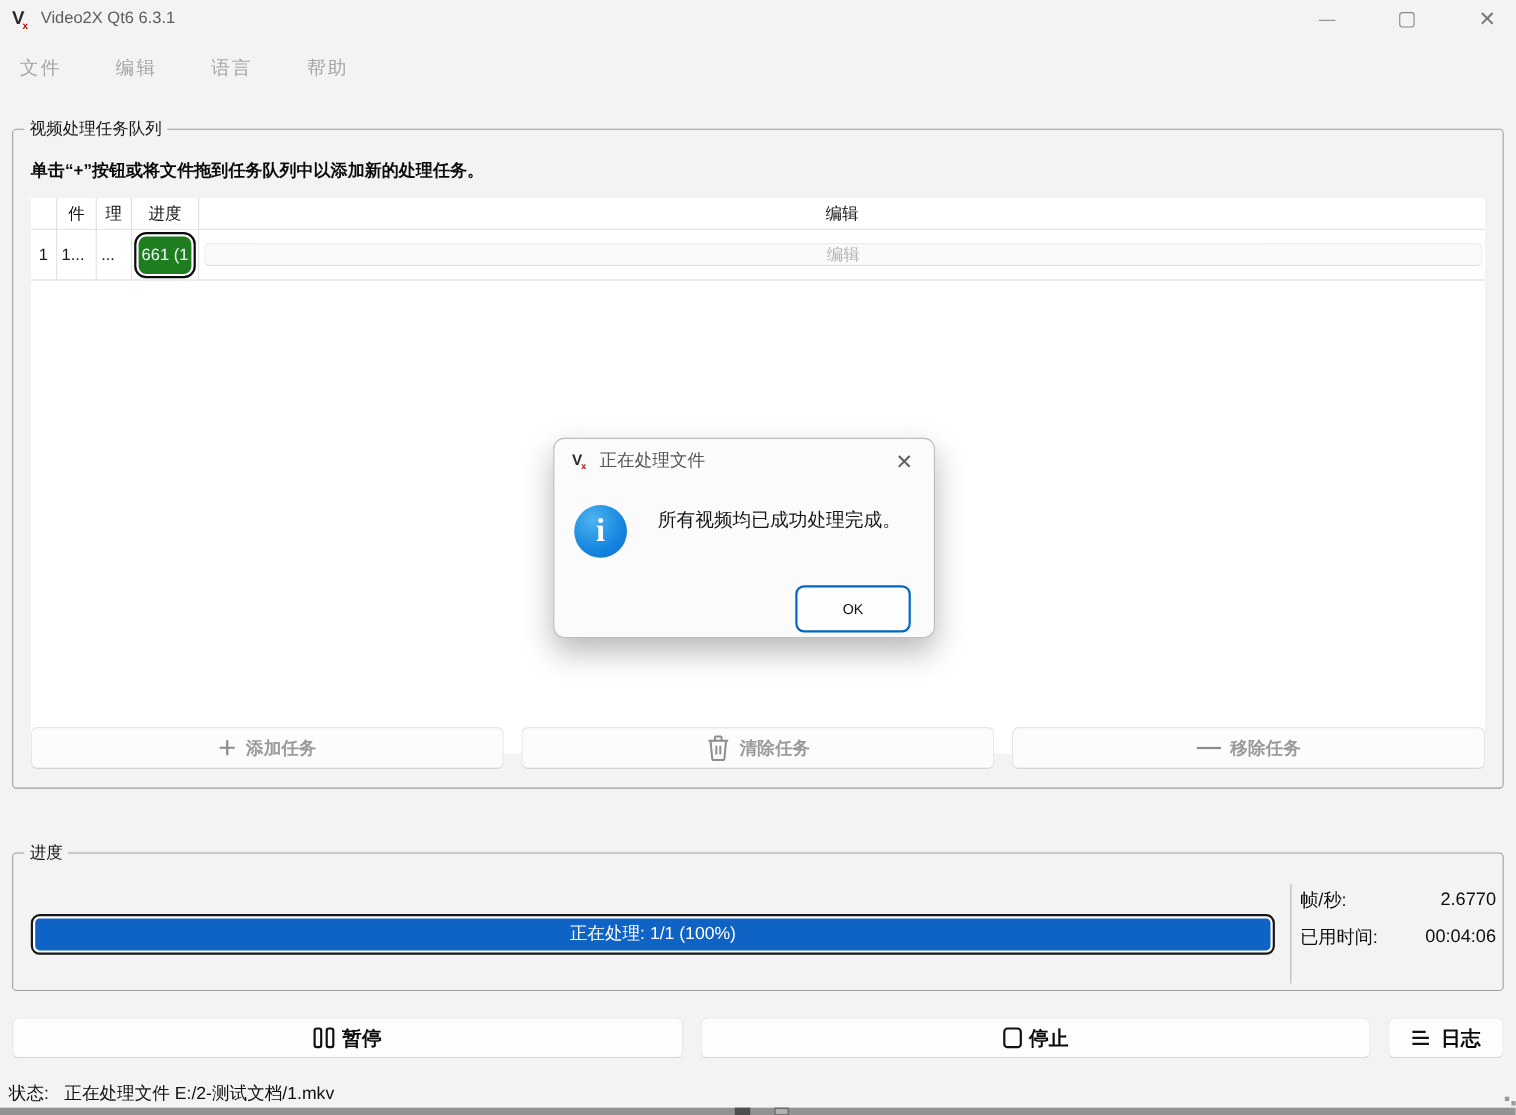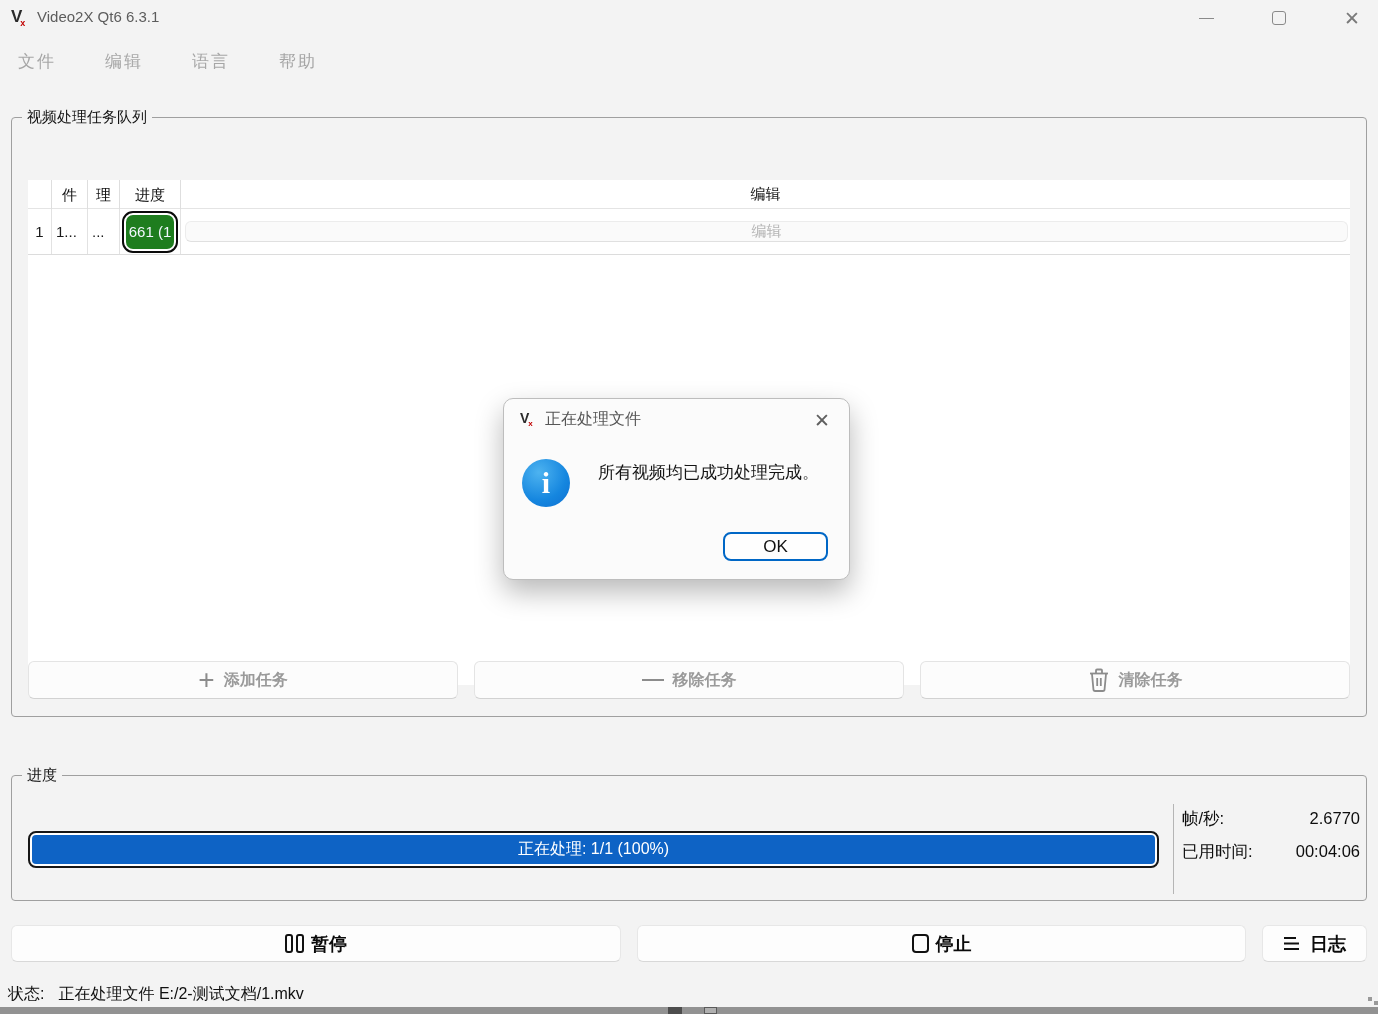--- a/index.html
+++ b/index.html
@@ -74,21 +74,21 @@
   .tb-dot2 { position:absolute; left:1374px; top:1001px; width:4px; height:4px; background:#9a9a9a; }
   
   .dialog { position:absolute; left:503px; top:398px; width:347px; height:182px; background:#fbfbfb; border:1px solid #bdbdbd; border-radius:10px; box-shadow:0 12px 28px rgba(0,0,0,0.28); }
   .dlg-title-row { position:absolute; left:0; top:0; width:100%; height:42px; }
   .dlg-logo { position:absolute; left:16px; top:11px; font-weight:bold; font-size:14px; color:#2b2b2b; }
   .dlg-logo .lx { color:#c00000; font-size:8px; font-weight:bold; position:relative; left:-1px; top:3px; }
   .dlg-title { position:absolute; left:41px; top:10px; font-size:16px; color:#565656; }
   .dlg-close { position:absolute; right:14px; top:8px; width:26px; height:26px; display:flex; align-items:center; justify-content:center; font-size:19px; color:#5f5f5f; }
   .info-icon { position:absolute; left:18px; top:60px; width:48px; height:48px; border-radius:50%; background:radial-gradient(circle at 35% 28%, #4db3f0, #1586df 60%, #0d6fd1); color:#ffffff; display:flex; align-items:center; justify-content:center; font-size:30px; font-weight:bold; font-family:"Liberation Serif","DejaVu Serif",serif; }
   .dlg-message { position:absolute; left:94px; top:62px; font-size:17px; color:#141414; }
-  .dlg-ok { position:absolute; left:219px; top:133px; width:105px; height:29px; background:#fefefe; border:2px solid #0067c6; border-radius:8px; display:flex; align-items:center; justify-content:center; font-size:17px; color:#111; }
+  .dlg-ok { position:absolute; left:219px; top:133px; width:105px; height:43px; background:#fefefe; border:2px solid #0067c6; border-radius:8px; display:flex; align-items:center; justify-content:center; font-size:13px; color:#111; }
   svg { display:block; }
 </style>
 </head>
 <body>
 
 <div class="titlebar">
   <div class="app-logo"><span>V</span><span class="lx">x</span></div>
   <div class="app-title">Video2X Qt6 6.3.1</div>
   <div class="win-btn wb-min">
       <span class="bar"></span>
@@ -103,20 +103,21 @@
 
 <div class="menubar">
   <div class="menu-item">文件</div>
   <div class="menu-item">编辑</div>
   <div class="menu-item">语言</div>
   <div class="menu-item">帮助</div>
 </div>
 
 <div class="groupbox queue-group">
   <div class="gb-legend">视频处理任务队列</div>
+  <div class="instruction">单击“+”按钮或将文件拖到任务队列中以添加新的处理任务。</div>
 
   <div class="task-table">
     <div class="t-header">
       <div class="c-idx"></div>
       <div class="c-file">件</div>
       <div class="c-proc">理</div>
       <div class="c-prog">进度</div>
       <div class="c-edit">编辑</div>
     </div>
     <div class="t-row">
@@ -133,35 +134,35 @@
       </div>
     </div>
   </div>
 
   <div class="task-btn-row">
     <div class="task-btn">
       <span class="icon-plus">+</span>
       <span>添加任务</span>
     </div>
     <div class="task-btn">
-      <span class="icon-minus"></span>
-      <span>移除任务</span>
-    </div>
-    <div class="task-btn">
       <span>
         <svg width="22" height="24" viewBox="0 0 22 24" fill="none" stroke="#8c8c8c" stroke-width="1.8">
           <path d="M4 6 L5.5 22 Q5.7 23 7 23 L15 23 Q16.3 23 16.5 22 L18 6"></path>
           <line x1="2" y1="5.5" x2="20" y2="5.5"></line>
           <path d="M8 5 L8 2.5 Q8 1.5 9 1.5 L13 1.5 Q14 1.5 14 2.5 L14 5"></path>
           <line x1="9.2" y1="10" x2="9.2" y2="18"></line>
           <line x1="12.8" y1="10" x2="12.8" y2="18"></line>
         </svg>
       </span>
       <span>清除任务</span>
     </div>
+    <div class="task-btn">
+      <span class="icon-minus"></span>
+      <span>移除任务</span>
+    </div>
   </div>
 </div>
 
 <div class="groupbox progress-group">
   <div class="gb-legend">进度</div>
   <div class="pbar-outer">
     <div class="pbar-fill">
       <span>正在处理: 1/1 (100%)</span>
     </div>
   </div>

